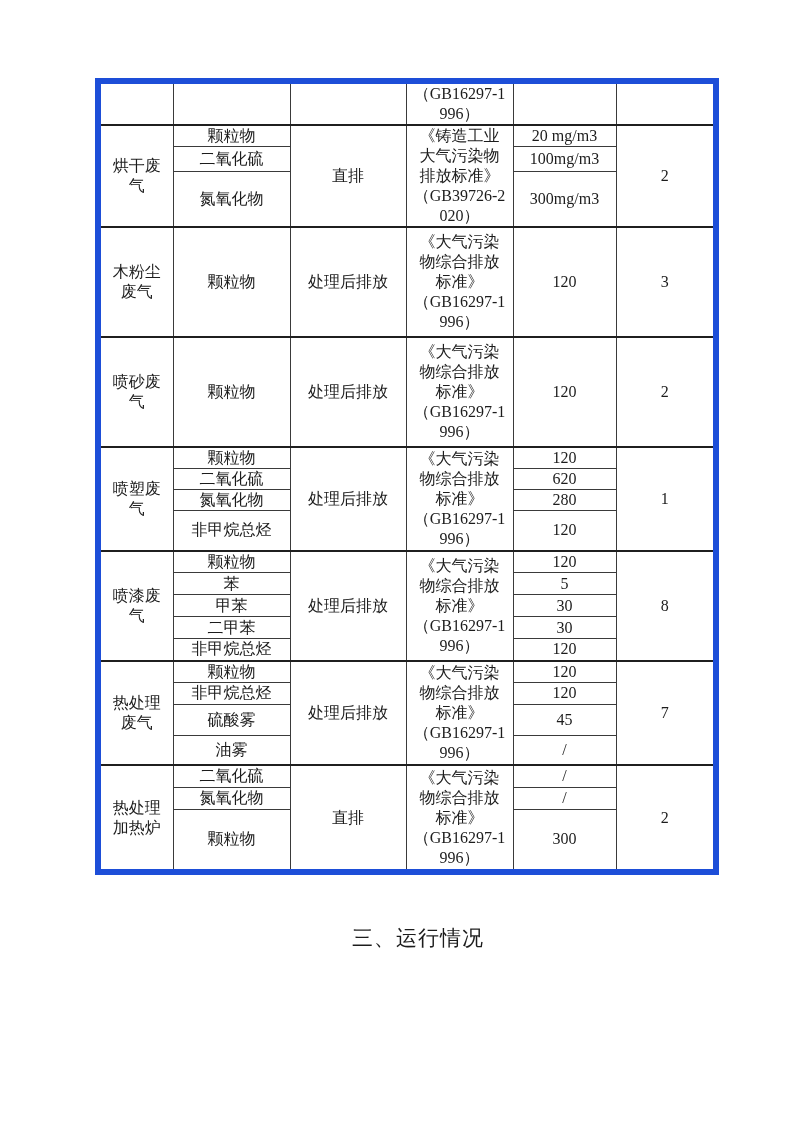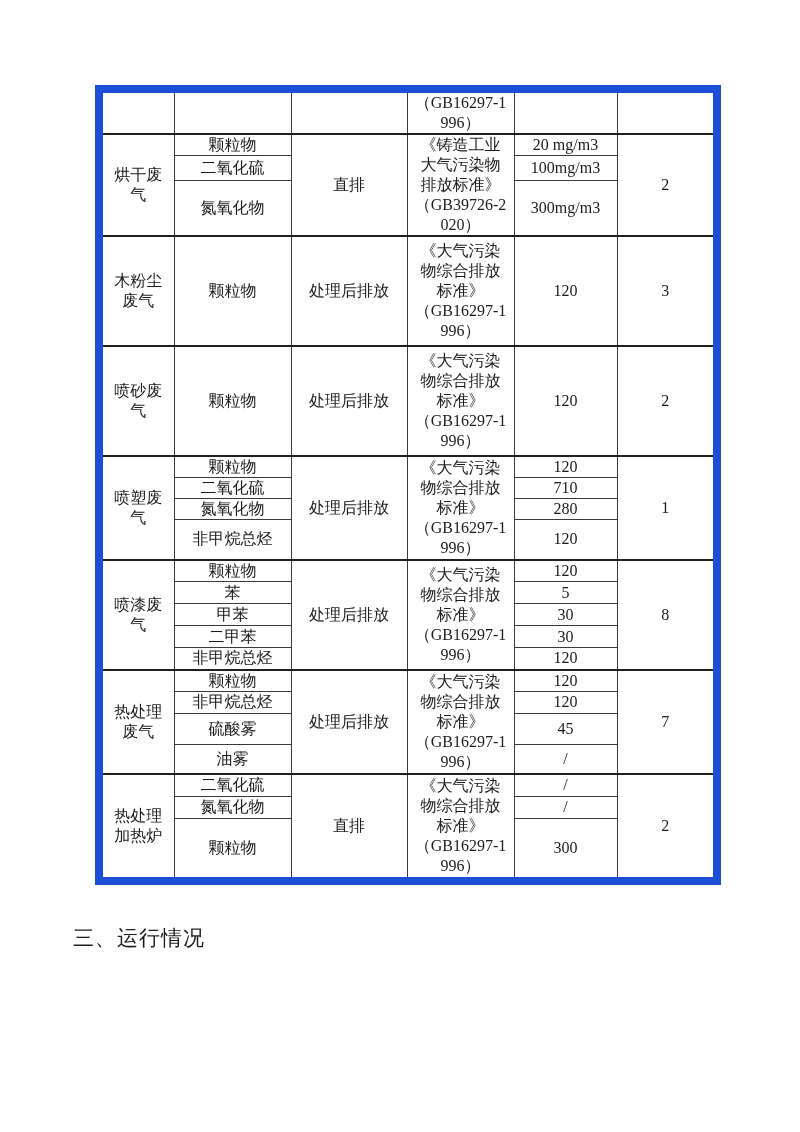--- a/index.html
+++ b/index.html
@@ -12,25 +12,25 @@
   .page {
     position: relative;
     width: 800px;
     height: 1132px;
     background: #ffffff;
     overflow: hidden;
   }
   table.std-table {
     position: absolute;
     left: 95px;
-    top: 85px;
+    top: 78px;
     width: 618px;
     border-collapse: collapse;
     table-layout: fixed;
-    border: 8px solid #1d4ed8;
+    border: 6px solid #1d4ed8;
   }
   table.std-table td {
     border: 1px solid #3a3a3a;
     text-align: center;
     vertical-align: middle;
     font-size: 16px;
     line-height: 20px;
     padding: 0 2px;
     white-space: pre-line;
     overflow: hidden;
@@ -42,21 +42,21 @@
   td.std-cell  { line-height: 20px; }
   .text-block {
     position: absolute;
     left: 73px;
     top: 915px;
     width: 690px;
     font-size: 21px;
     line-height: 46px;
     letter-spacing: 1px;
   }
-  .sec-heading { white-space: pre-line; }
+  .sec-heading { white-space: pre-line; text-align: center; }
   .sec-para {
     white-space: pre-line;
     text-indent: 2em;
   }
 </style>
 </head>
 <body>
 
 <div class="page">
 
@@ -139,21 +139,21 @@
         <td class="std-cell" rowspan="4">《大气污染
 物综合排放
 标准》
 （GB16297-1
 996）</td>
         <td>120</td>
         <td rowspan="4">1</td>
       </tr>
       <tr style="height:21px">
         <td>二氧化硫</td>
-        <td>710</td>
+        <td>620</td>
       </tr>
       <tr style="height:21px">
         <td>氮氧化物</td>
         <td>280</td>
       </tr>
       <tr style="height:40px">
         <td>非甲烷总烃</td>
         <td>120</td>
       </tr>
 

